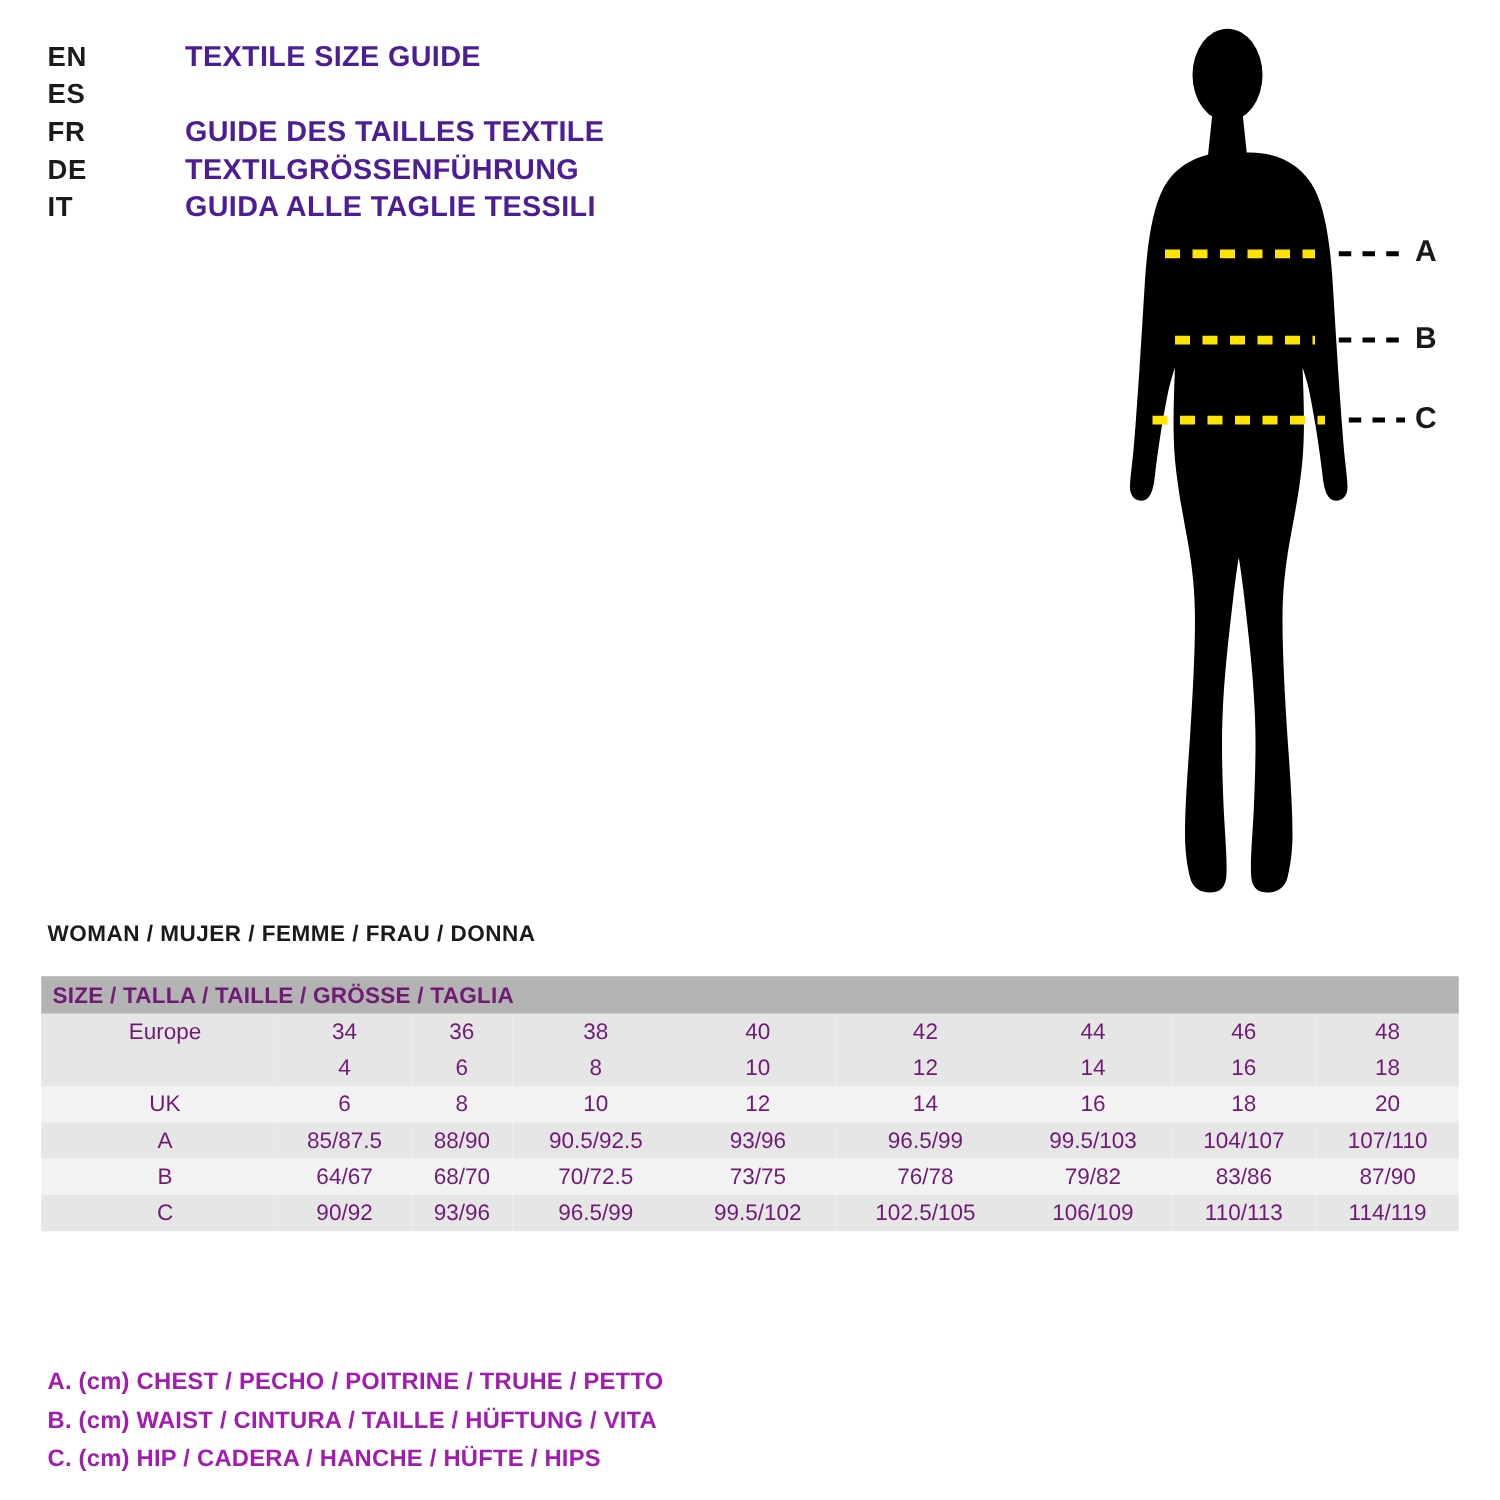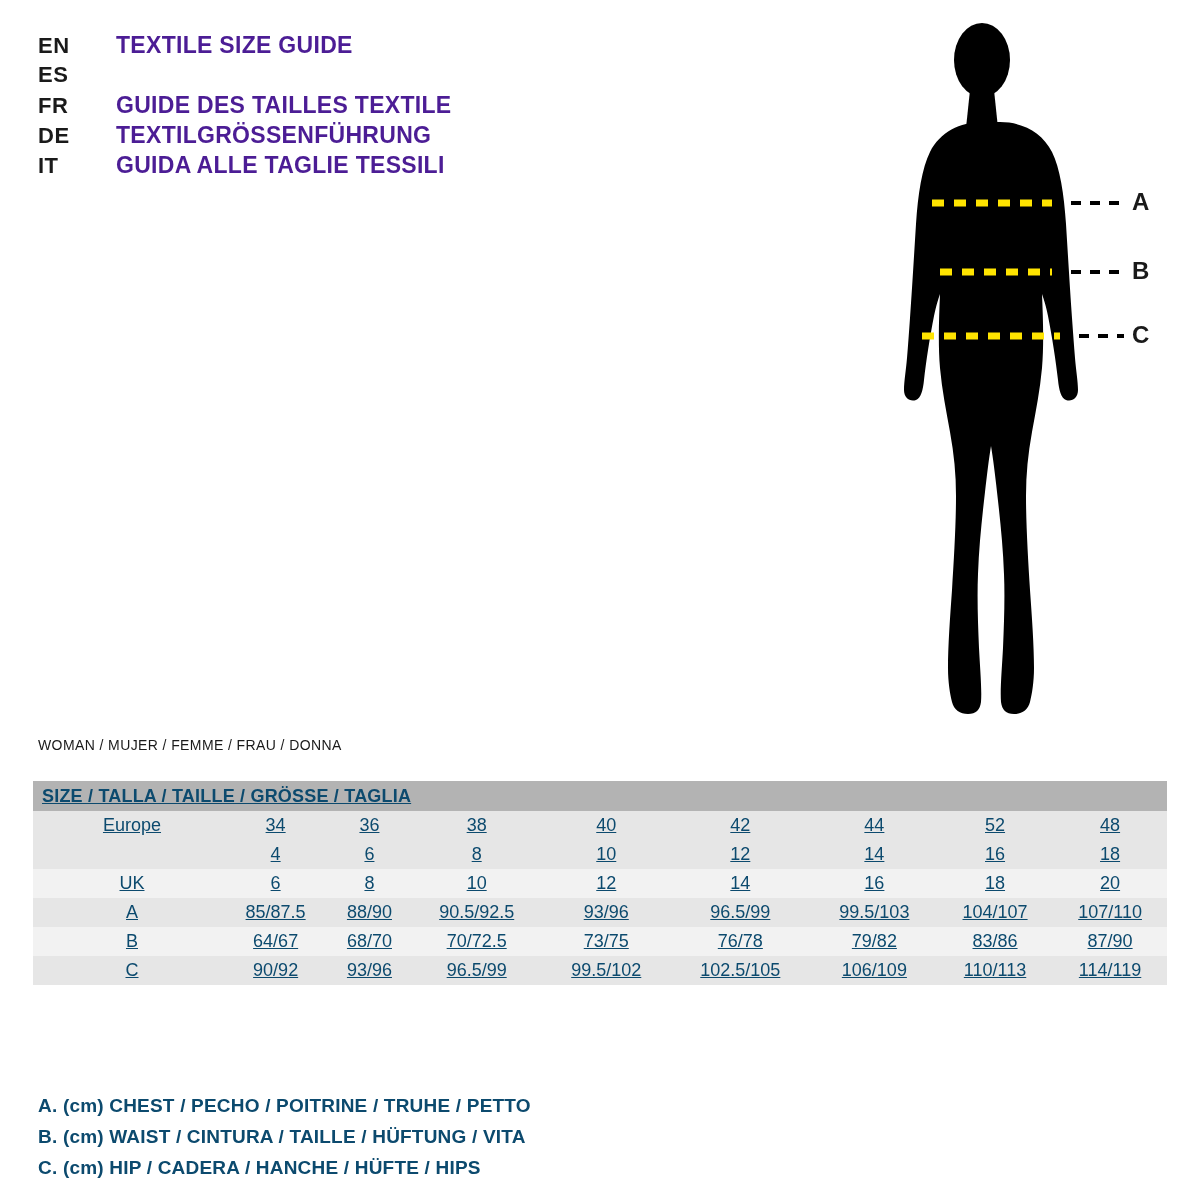--- a/index.html
+++ b/index.html
@@ -21,20 +21,21 @@
     position: absolute;
     left: 38px;
     top: 30px;
     width: 560px;
   }
   .lang-row {
     display: flex;
     align-items: baseline;
     height: 30px;
     line-height: 30px;
+    gap: 32px;
   }
   .lang-code {
     width: 78px;
     font-size: 22px;
     font-weight: bold;
     letter-spacing: 0.5px;
     color: #1a1a1a;
   }
   .lang-title {
     font-size: 23px;
@@ -54,36 +55,35 @@
   }
   .figure-wrap svg {
     display: block;
   }
 
   
   .section-caption {
     position: absolute;
     left: 38px;
     top: 737px;
-    font-size: 14px;
-    font-weight: normal;
+    font-size: 18px;
+    font-weight: bold;
     letter-spacing: 0.4px;
     color: #1a1a1a;
   }
 
   
   .size-table {
     position: absolute;
     left: 33px;
     top: 781px;
     width: 1134px;
     border-collapse: collapse;
     font-size: 18px;
-    color: #0c4a6e;
-    text-decoration: underline;
+    color: #701a75;
   }
   .size-table th, .size-table td {
     padding: 0;
     height: 29px;
     font-weight: normal;
     text-align: center;
     vertical-align: middle;
     white-space: nowrap;
   }
   .size-table .hdr-row th {
@@ -108,21 +108,21 @@
     position: absolute;
     left: 38px;
     top: 1090px;
     width: 700px;
   }
   .legend-line {
     font-size: 19px;
     font-weight: bold;
     letter-spacing: 0.2px;
     line-height: 31px;
-    color: #0c4a6e;
+    color: #a21caf;
     white-space: nowrap;
   }
 </style>
 </head>
 <body>
 
 <div class="lang-block">
   <div class="lang-row">
     <span class="lang-code">EN</span>
     <span class="lang-title">TEXTILE SIZE GUIDE</span>
@@ -235,21 +235,21 @@
   </thead>
   <tbody>
     <tr class="odd">
       <td class="label">Europe</td>
       <td>34</td>
       <td>36</td>
       <td>38</td>
       <td>40</td>
       <td>42</td>
       <td>44</td>
-      <td>52</td>
+      <td>46</td>
       <td>48</td>
     </tr>
     <tr class="odd">
       <td class="label"></td>
       <td>4</td>
       <td>6</td>
       <td>8</td>
       <td>10</td>
       <td>12</td>
       <td>14</td>

